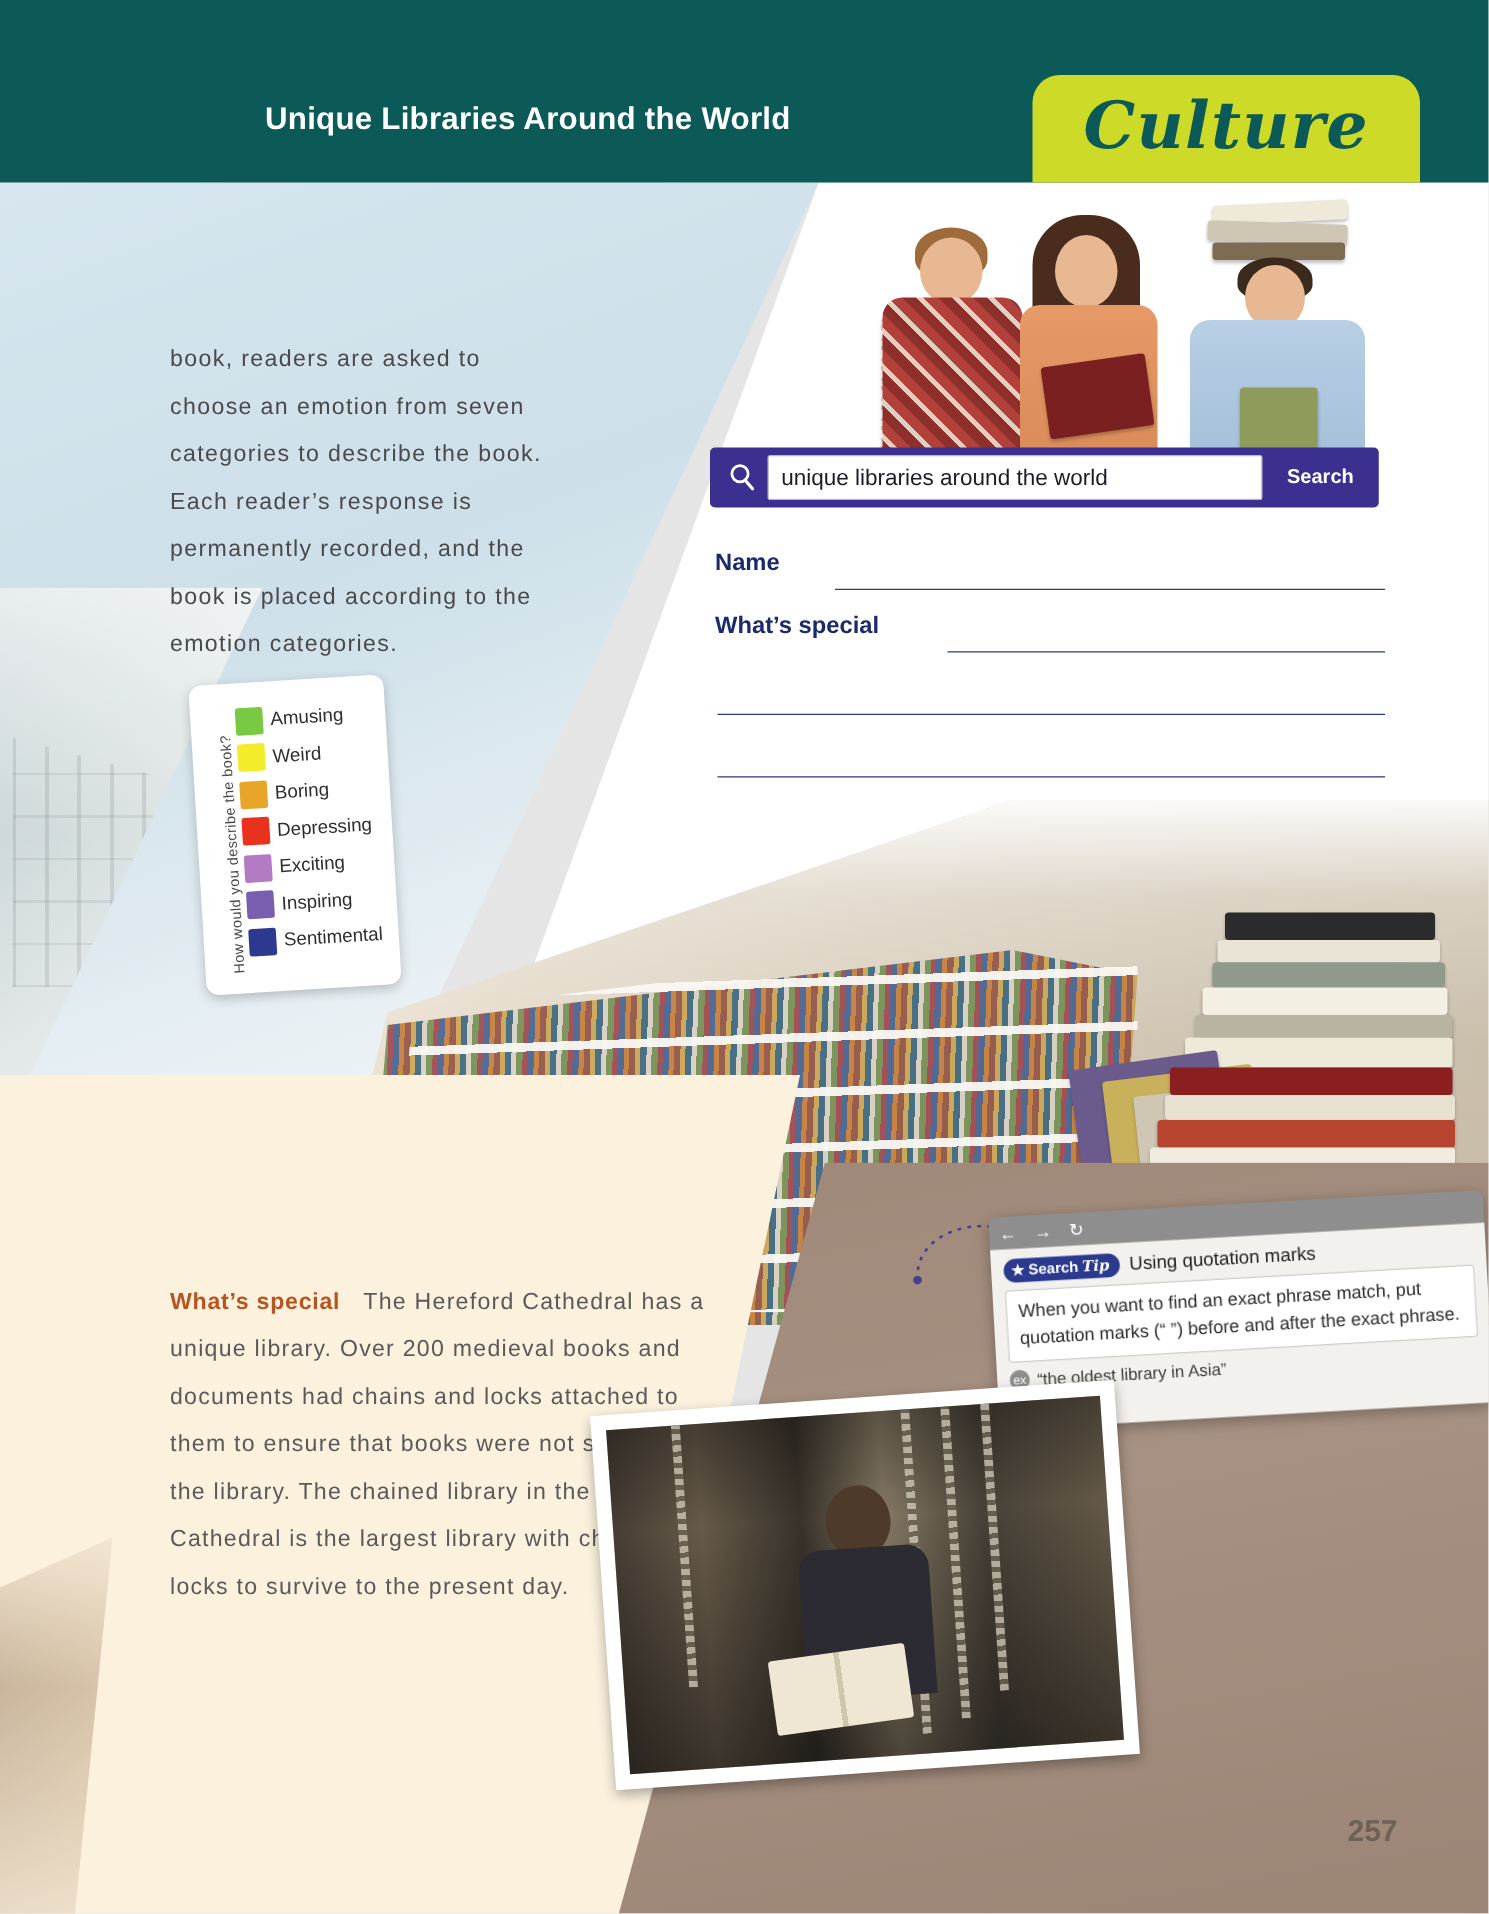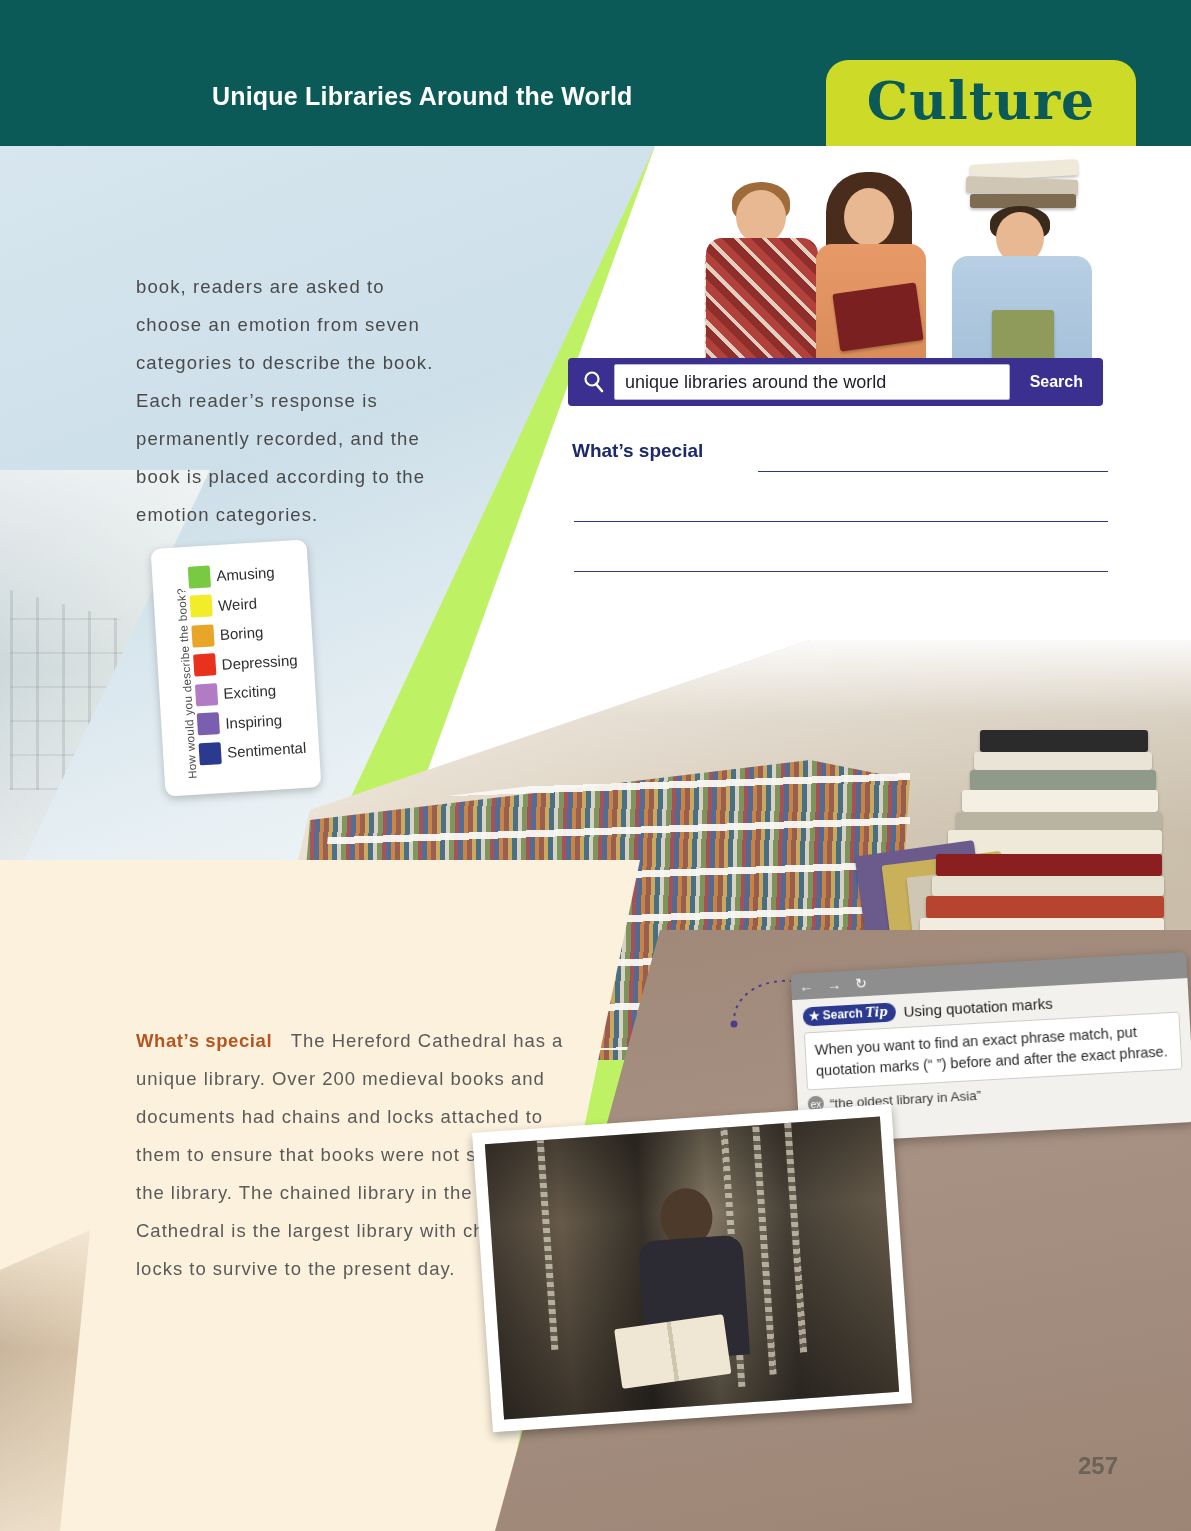--- a/index.html
+++ b/index.html
@@ -6,21 +6,21 @@
   html, body {
     width: 1191px;
     height: 1531px;
     font-family: "Liberation Sans", sans-serif;
     overflow: hidden;
   }
   #page {
     position: relative;
     width: 1191px;
     height: 1531px;
-    background: #bef264;
+    background: #e5e5e5;
     overflow: hidden;
   }
 
   
   .banner {
     position: absolute;
     left: 0; top: 0;
     width: 1191px; height: 146px;
     background: #0b5a57;
   }
@@ -41,20 +41,21 @@
     background: #cddb28;
     border-radius: 22px 22px 0 0;
   }
   .culture-tab-label {
     position: absolute;
     left: 0; top: 0;
     width: 310px; height: 86px;
     display: flex; align-items: center; justify-content: center;
     color: #0b5a57;
     font-family: "DejaVu Serif", serif;
+    font-style: italic;
     font-weight: bold;
     font-size: 52px;
     letter-spacing: 1px;
     padding-bottom: 6px;
   }
 
   
   .bg-left-blue {
     position: absolute;
     left: 0; top: 146px;
@@ -486,20 +487,24 @@
         <circle cx="11" cy="10" r="6.5" fill="none" stroke="#ffffff" stroke-width="2.2"></circle>
         <line x1="15" y1="15" x2="21" y2="22" stroke="#ffffff" stroke-width="2.6" stroke-linecap="round"></line>
       </svg>
     </div>
     <input class="search-input" type="text" value="unique libraries around the world" style="">
     <button class="search-btn">Search</button>
   </div>
 
   <div class="form-area">
     <div class="field-row">
+      <span class="field-label">Name</span>
+      <span class="field-line" style="left:100px;"></span>
+    </div>
+    <div class="field-row">
       <span class="field-label">What’s special</span>
       <span class="field-line" style="left:190px;"></span>
     </div>
     <div class="blank-line">
       <span class="field-line"></span>
     </div>
     <div class="blank-line">
       <span class="field-line"></span>
     </div>
   </div>

